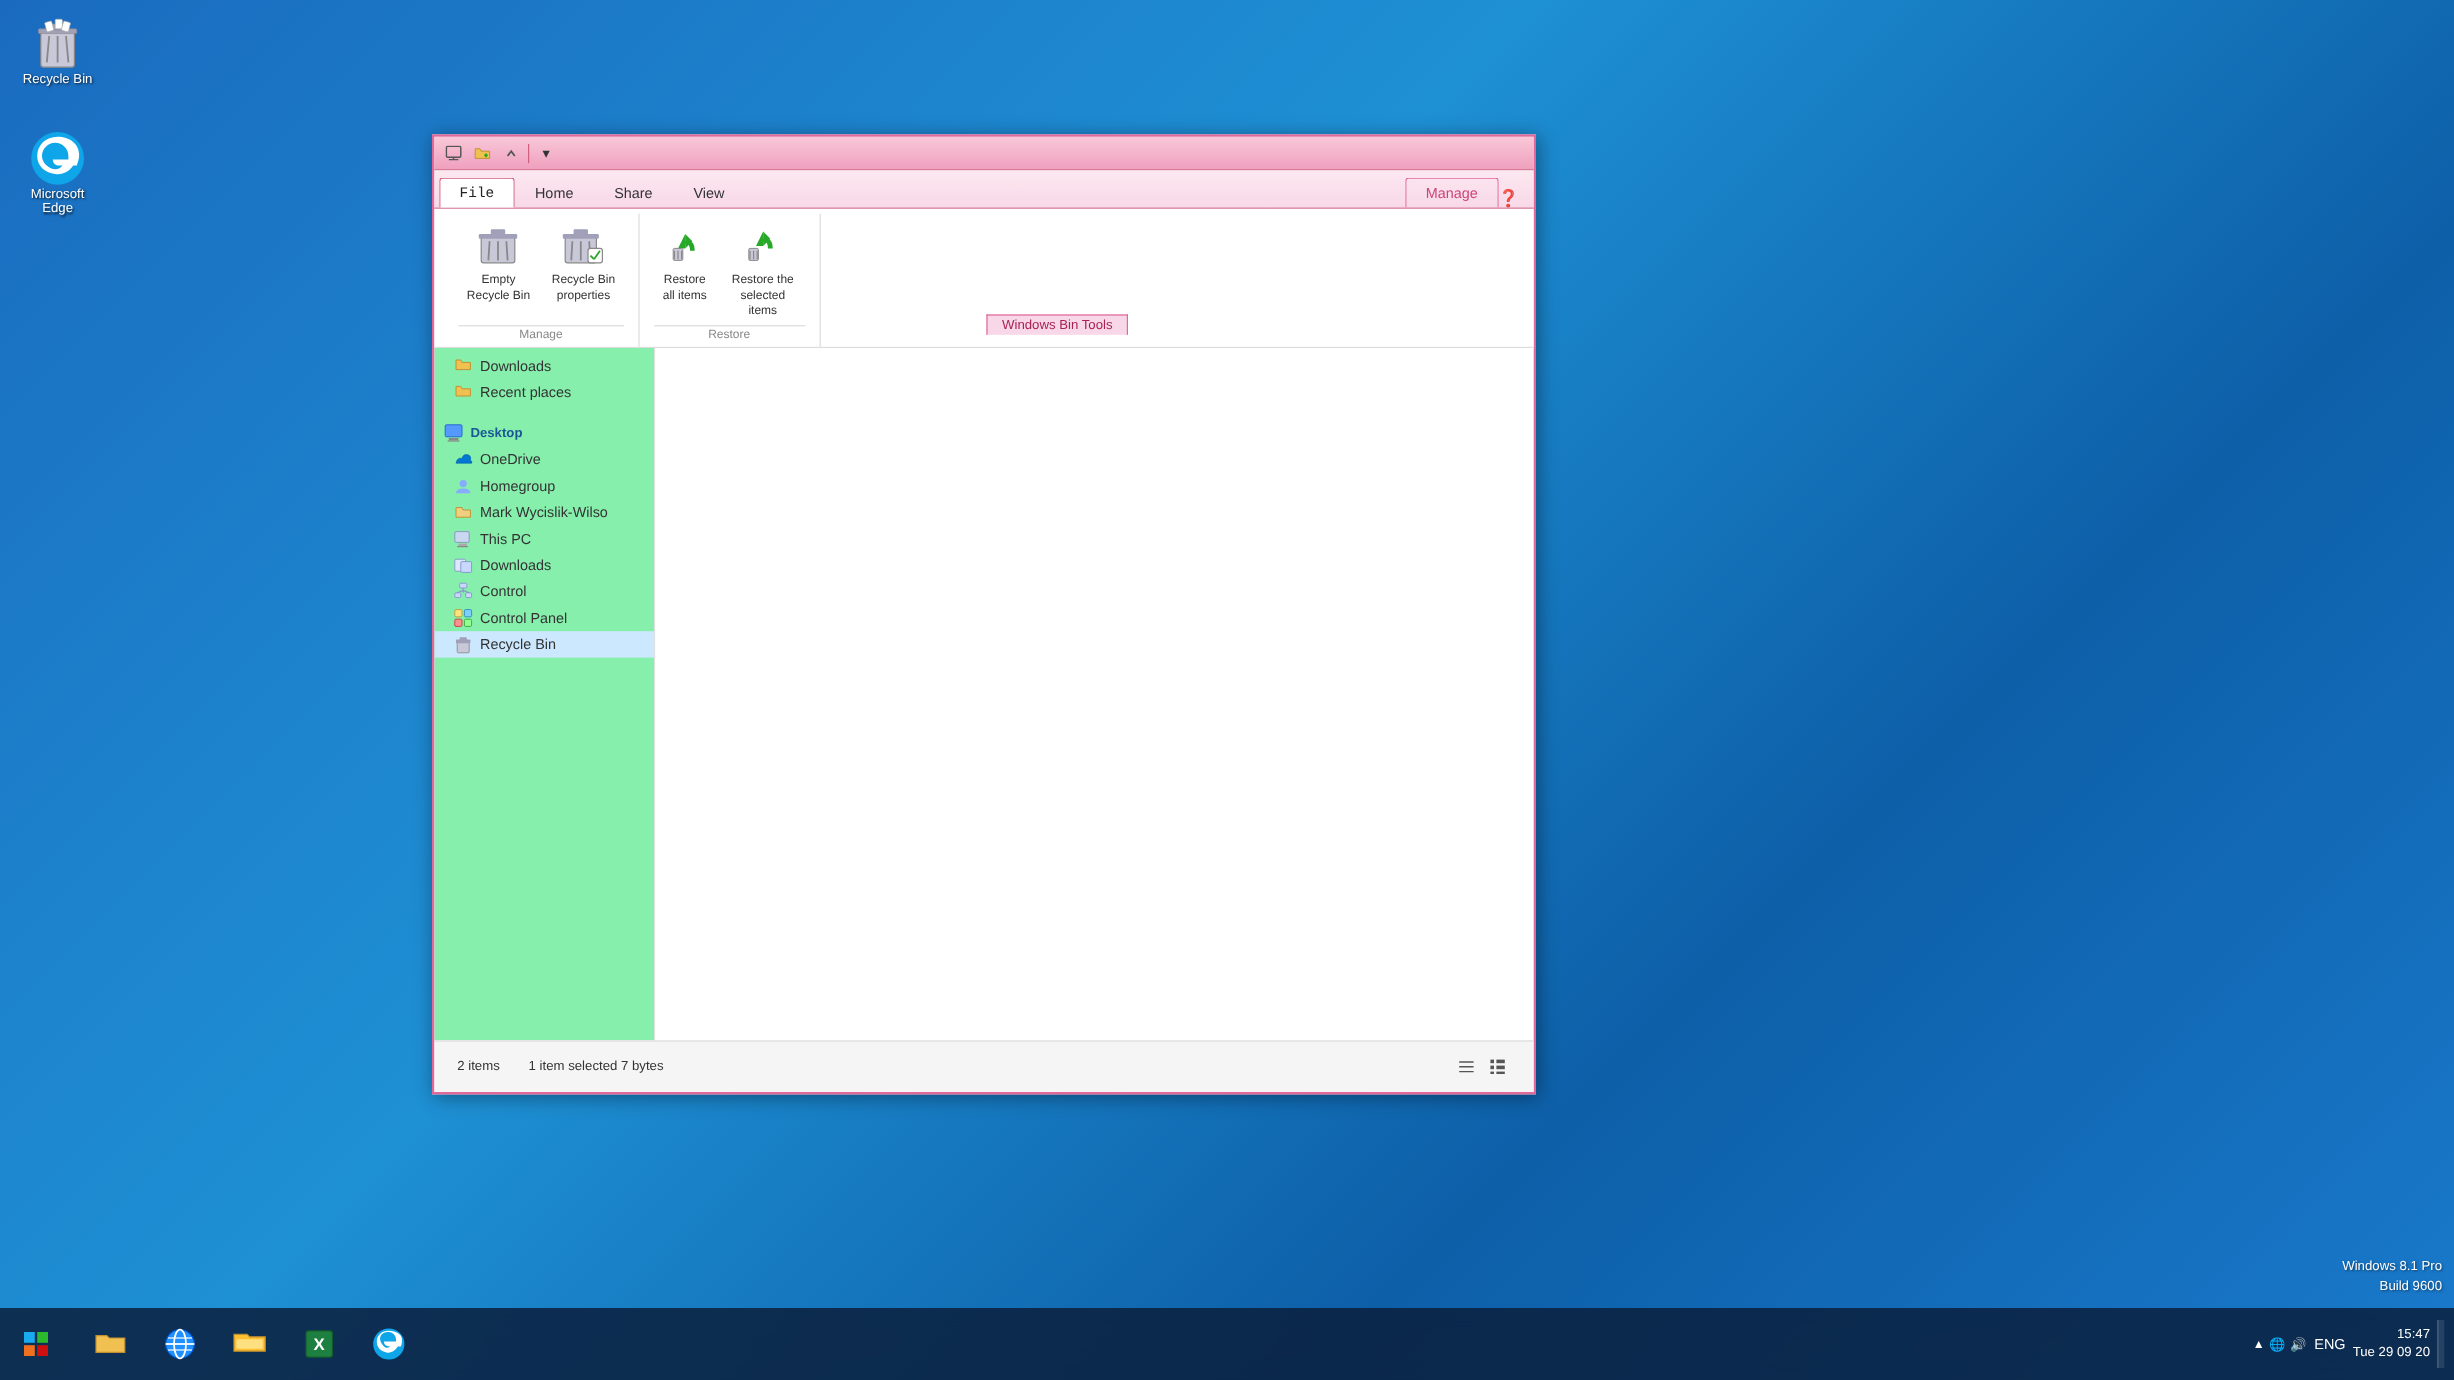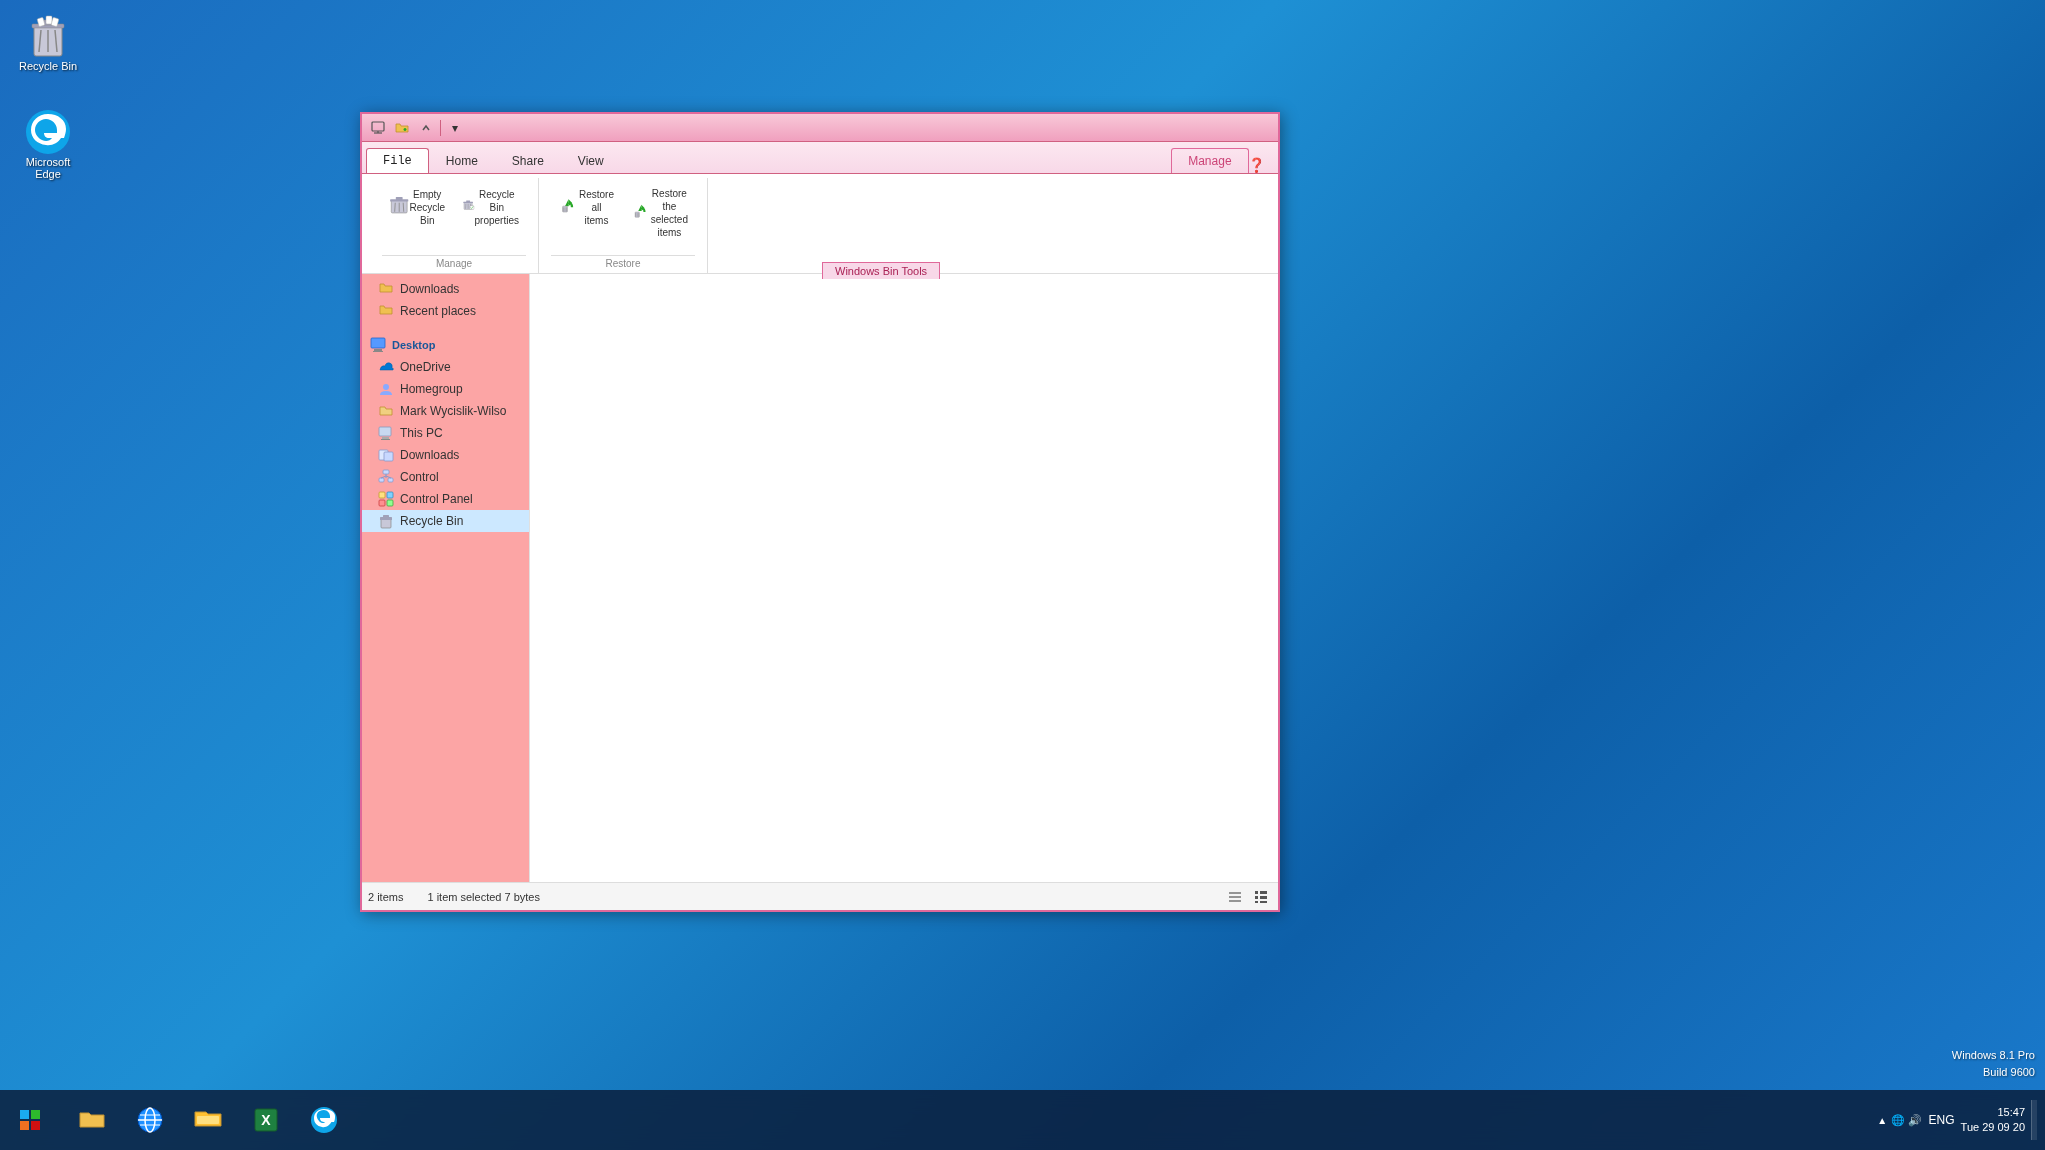--- a/index.html
+++ b/index.html
@@ -123,21 +123,21 @@
     .ribbon-group:last-child { border-right: none; }
     .ribbon-group-buttons {
       display: flex;
       gap: 4px;
       flex: 1;
       align-items: flex-start;
       padding-top: 4px;
     }
     .ribbon-btn {
       display: flex;
-      flex-direction: row;
+      flex-direction: column;
       align-items: center;
       padding: 4px 6px;
       cursor: pointer;
       border: 1px solid transparent;
       border-radius: 3px;
       font-size: 10px;
       text-align: center;
       color: #333;
       min-width: 52px;
       max-width: 70px;
@@ -156,22 +156,22 @@
 
     
     .content-area {
       display: flex;
       flex: 1;
       overflow: hidden;
     }
 
     
     .sidebar {
-      width: 168px;
-      background: #fca5a5;
+      width: 184px;
+      background: #86efac;
       border-right: 1px solid #e0e0e0;
       overflow-y: auto;
       flex-shrink: 0;
       padding: 4px 0;
     }
     .sidebar-item {
       display: flex;
       align-items: center;
       padding: 3px 8px 3px 16px;
       font-size: 12px;
@@ -202,24 +202,24 @@
     .main-content {
       flex: 1;
       background: white;
       overflow: auto;
     }
 
     
     .status-bar {
       background: #f5f5f5;
       border-top: 1px solid #ddd;
-      height: 28px;
-      display: flex;
-      align-items: center;
-      padding: 0 6px;
+      height: 43px;
+      display: flex;
+      align-items: center;
+      padding: 0 19px;
       font-size: 11px;
       color: #333;
       flex-shrink: 0;
       justify-content: space-between;
     }
     .status-bar-right {
       display: flex;
       gap: 4px;
     }
     .view-btn {

